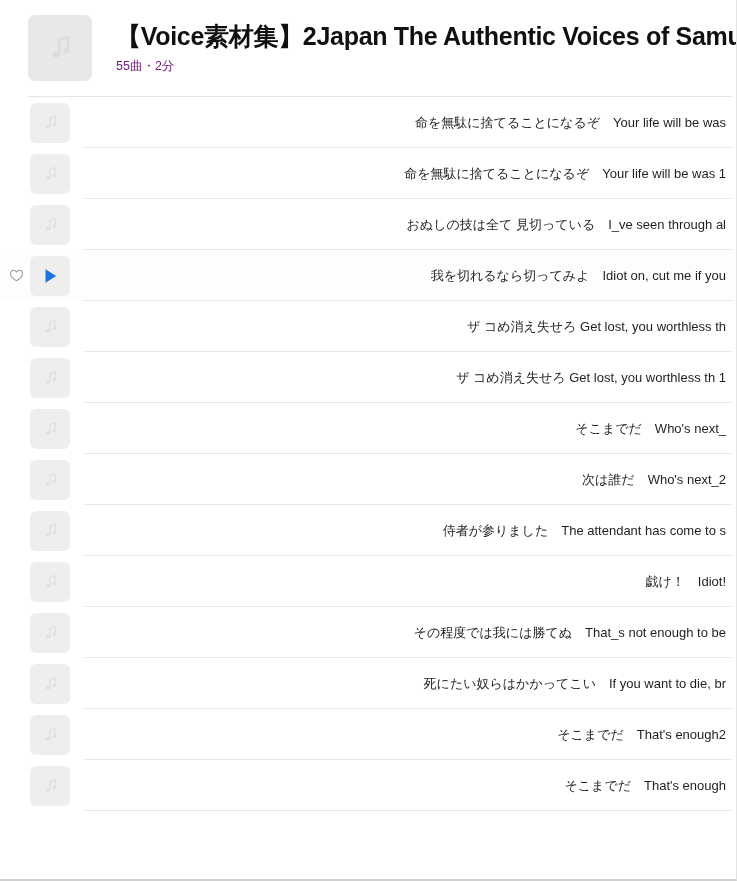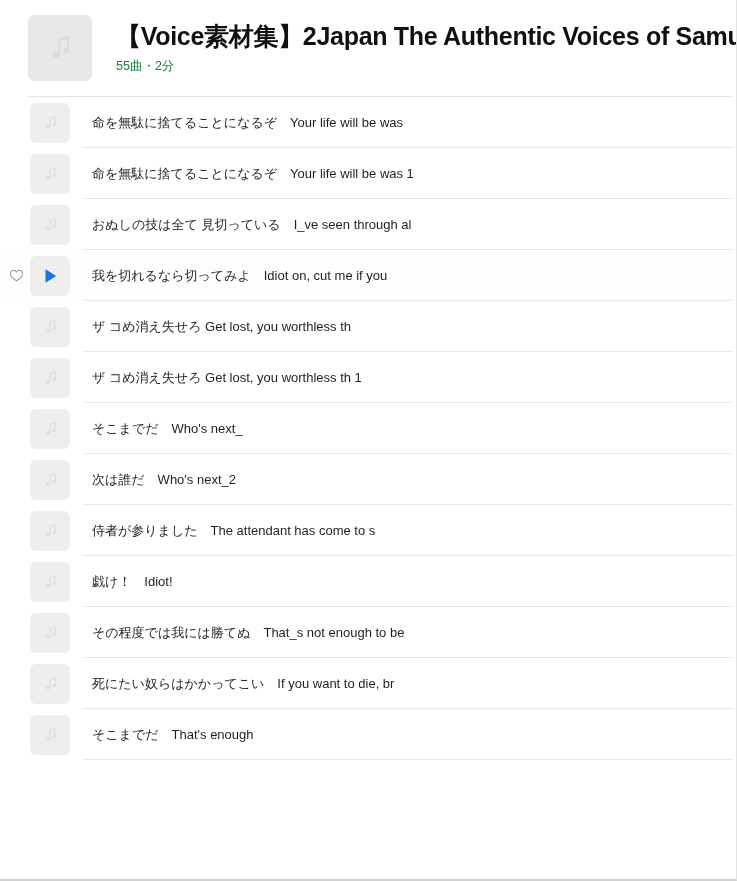--- a/index.html
+++ b/index.html
@@ -64,21 +64,21 @@
     letter-spacing: -0.3px;
     color: #101010;
     white-space: nowrap;
     overflow: visible;
   }
 
   .album-subtitle {
     margin-top: 7px;
     font-size: 12.5px;
     line-height: 16px;
-    color: #15803d;
+    color: #701a75;
     white-space: nowrap;
   }
 
   
   .header-divider {
     height: 1px;
     background: #e4e4e4;
     margin-left: 28px;
     margin-right: 4px;
   }
@@ -88,20 +88,21 @@
     margin-top: 0;
     position: relative;
   }
 
   .track-row {
     position: relative;
     height: 51px;
     display: flex;
     align-items: center;
     background: #ffffff;
+    text-align: right;
   }
 
   .track-row.is-playing {
     background: #fdfdfd;
   }
 
   
   .track-row::after {
     content: "";
     position: absolute;
@@ -329,15 +330,26 @@
     </div>
     <div class="track-row">
       <div class="fav-slot"></div>
       <div class="track-thumb">
         <svg class="note-glyph-sm" viewBox="0 0 18 21">
           <path d="M6.3 16.6 A2.3 2.0 0 1 1 6.3 12.6 A2.3 2.0 0 1 1 6.3 16.6 Z" fill="#e0e0e0"></path>
           <path d="M13.0 14.0 A2.0 1.8 0 1 1 13.0 10.4 A2.0 1.8 0 1 1 13.0 14.0 Z" fill="#e0e0e0"></path>
           <path d="M7.7 14.8 L7.7 4.9 L14.6 2.7 L14.6 12.3 L13.2 12.3 L13.2 4.6 L9.2 5.9 L9.2 14.8 Z" fill="#e0e0e0"></path>
         </svg>
       </div>
+      <div class="track-title">そこまでだ　That's enough2</div>
+    </div>
+    <div class="track-row">
+      <div class="fav-slot"></div>
+      <div class="track-thumb">
+        <svg class="note-glyph-sm" viewBox="0 0 18 21">
+          <path d="M6.3 16.6 A2.3 2.0 0 1 1 6.3 12.6 A2.3 2.0 0 1 1 6.3 16.6 Z" fill="#e0e0e0"></path>
+          <path d="M13.0 14.0 A2.0 1.8 0 1 1 13.0 10.4 A2.0 1.8 0 1 1 13.0 14.0 Z" fill="#e0e0e0"></path>
+          <path d="M7.7 14.8 L7.7 4.9 L14.6 2.7 L14.6 12.3 L13.2 12.3 L13.2 4.6 L9.2 5.9 L9.2 14.8 Z" fill="#e0e0e0"></path>
+        </svg>
+      </div>
       <div class="track-title">そこまでだ　That's enough</div>
     </div>
   </div>
 
 </body></html>

